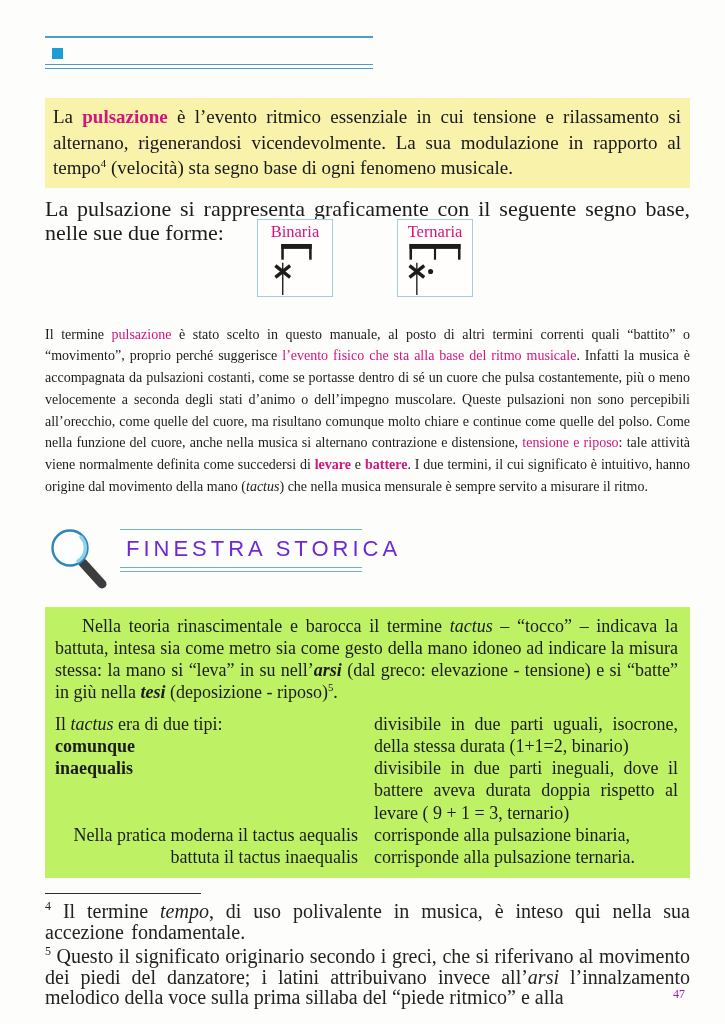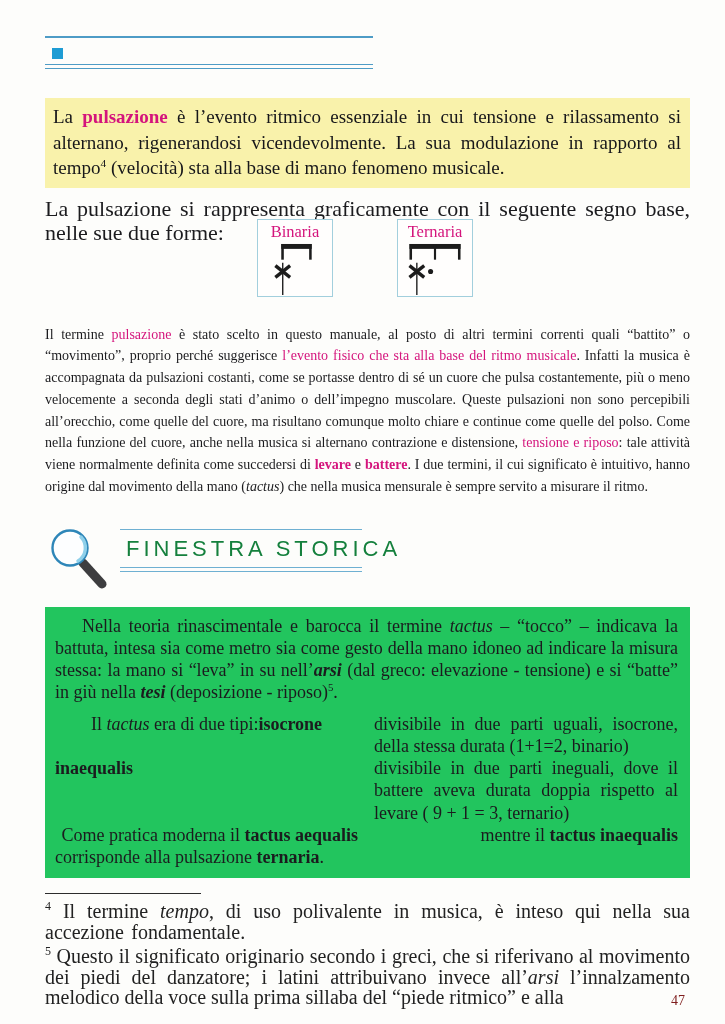--- a/index.html
+++ b/index.html
@@ -23,21 +23,21 @@
 
   
   .intro-box {
     margin-top:29px; background:#f9f2ab; padding:6px 9px 7px 8px;
     font-size:19px; line-height:25.5px; text-align:justify; color:#17171a;
   }
 
   
   .run-mag  { color:#d4147c; }
   .run-magb { color:#d4147c; font-weight:bold; }
-  .run-b  { font-weight:bold; }
+  .run-b  { font-weight:normal; }
   .run-i  { font-style:italic; }
   .run-bi { font-style:italic; font-weight:bold; }
   sup { font-size:.6em; line-height:0; vertical-align:super; }
 
   
   .para-forms { margin-top:9px; font-size:22px; line-height:24px; text-align:justify; }
   .para-term  { margin-top:27px; font-size:14px; line-height:21.8px; text-align:justify; }
 
   
   .pulse-row { display:flex; gap:64px; margin:-26px 0 0 212px; height:78px; }
@@ -47,57 +47,57 @@
   }
   .pulse-label { color:#d4147c; font-size:16.5px; }
   .pulse-box svg { margin-top:1px; }
 
   
   .finestra { margin-top:26px; display:flex; align-items:flex-start; gap:9px; height:74px; }
   .fin-icon { flex:0 0 auto; margin-top:2px; }
   .fin-title-block { margin-top:5px; width:242px; border-top:1.6px solid #6fb0d2; }
   .fin-title {
     font-family:"Liberation Sans", sans-serif;
-    font-size:22px; letter-spacing:4px; color:#15803d;
+    font-size:22px; letter-spacing:4px; color:#6d28d9;
     padding:6px 2px 5px 6px; white-space:nowrap;
   }
   .fin-title-block .dbl-line { border-color:#6fb0d2; }
 
   
-  .pink-box { margin-top:9px; background:#22c55e; padding:8px 12px 10px 10px; font-size:18px; line-height:22.2px; }
+  .pink-box { margin-top:9px; background:#bef264; padding:8px 12px 10px 10px; font-size:18px; line-height:22.2px; }
   .pink-para { text-indent:27px; text-align:justify; }
   .tactus-table { margin-top:9px; display:grid; grid-template-columns:303px 1fr; column-gap:16px; }
   .cell-left { text-align:left; }
-  .cell-left-split { display:flex; justify-content:center; }
+  .cell-left-split { display:flex; justify-content:space-between;flex-direction:column; }
   .term { font-weight:bold; }
   .cell-right-term { font-weight:bold; }
   .cell-desc { text-align:justify; }
   .cell-right-align { text-align:right; }
 
   
   .footnotes { margin-top:15px; }
   .fn-rule { width:156px; border-top:1.6px solid #2c2c2c; margin-bottom:7px; }
   .fn { font-size:20px; line-height:20.5px; text-align:justify; margin-bottom:4px; color:#222; }
   .fn-wide { word-spacing:2.5px; }
 
-  .page-number { position:absolute; right:40px; bottom:15px; font-size:14px; color:#7f1d1d; }
+  .page-number { position:absolute; right:40px; bottom:22px; font-size:12px; color:#a21caf; }
 </style>
 </head>
 <body>
 
 <div class="content">
 
   <div class="title-block">
     <div class="title-row">
       <span class="bullet"></span>
     </div>
     <div class="dbl-line"></div>
   </div>
 
-  <div class="intro-box"><span>La </span><span class="run-magb">pulsazione</span><span> è l’evento ritmico essenziale in cui tensione e rilassamento si alternano, rigenerandosi vicendevolmente. La sua modulazione in rapporto al tempo</span><sup>4</sup><span> (velocità) sta alla base di mano fenomeno musicale.</span></div>
+  <div class="intro-box"><span>La </span><span class="run-magb">pulsazione</span><span> è l’evento ritmico essenziale in cui tensione e rilassamento si alternano, rigenerandosi vicendevolmente. La sua modulazione in rapporto al tempo</span><sup>4</sup><span> (velocità) sta segno base di ogni fenomeno musicale.</span></div>
 
   <p class="para-forms">La pulsazione si rappresenta graficamente con il seguente segno base, nelle sue due forme:</p>
 
   <div class="pulse-row">
     <div class="pulse-box">
       <div class="pulse-label">Binaria</div>
       <svg width="58" height="54" viewBox="0 0 58 54">
         <rect x="15" y="1" width="31" height="5" fill="#1c1c1c"></rect>
         <line x1="16.3" y1="1" x2="16.3" y2="17" stroke="#1c1c1c" stroke-width="2.6"></line>
         <line x1="44.7" y1="1" x2="44.7" y2="17" stroke="#1c1c1c" stroke-width="2.6"></line>
@@ -133,30 +133,31 @@
       <div class="fin-title">FINESTRA STORICA</div>
       <div class="dbl-line"></div>
     </div>
   </div>
 
   <div class="pink-box">
     <p class="pink-para"><span>Nella teoria rinascimentale e barocca il termine </span><span class="run-i">tactus</span><span> – “tocco” – indicava la battuta, intesa sia come metro sia come gesto della mano idoneo ad indicare la misura stessa: la mano si “leva” in su nell’</span><span class="run-bi">arsi</span><span> (dal greco: elevazione - tensione) e si “batte” in giù nella </span><span class="run-bi">tesi</span><span> (deposizione - riposo)</span><sup>5</sup><span>.</span></p>
     <div class="tactus-table">
       <div class="cell-left cell-left-split">
         <span><span>Il  </span><span class="run-i">tactus</span><span> era di due tipi:</span></span>
-        <span class="term">isocrone</span>
+        <span class="term">comunque</span>
       </div>
       <div class="cell-desc">divisibile in due parti uguali, isocrone, della stessa durata (1+1=2, binario)</div>
 
       <div class="cell-right-term">inaequalis</div>
       <div class="cell-desc">divisibile in due parti ineguali, dove il battere aveva durata doppia rispetto al levare ( 9 + 1 = 3, ternario)</div>
 
-      <div class="cell-right-align"><span>Come pratica moderna il </span><span class="run-b">tactus aequalis</span></div>
+      <div class="cell-right-align"><span>Nella pratica moderna il </span><span class="run-b">tactus aequalis</span></div>
+      <div class="cell-desc"><span>corrisponde alla pulsazione </span><span class="run-b">binaria</span><span>,</span></div>
 
-      <div class="cell-right-align"><span>mentre il </span><span class="run-b">tactus inaequalis</span></div>
+      <div class="cell-right-align"><span>battuta il </span><span class="run-b">tactus inaequalis</span></div>
       <div class="cell-desc"><span>corrisponde alla pulsazione </span><span class="run-b">ternaria</span><span>.</span></div>
     </div>
   </div>
 
   <div class="footnotes">
     <div class="fn-rule"></div>
     <p class="fn fn-wide"><sup>4</sup><span>  Il termine </span><span class="run-i">tempo</span><span>, di uso polivalente in musica, è inteso qui nella sua accezione fondamentale.</span></p>
     <p class="fn"><sup>5</sup><span>  Questo il significato originario secondo i greci, che si riferivano al movimento dei piedi del danzatore; i latini attribuivano invece all’</span><span class="run-i">arsi</span><span> l’innalzamento melodico della voce sulla prima sillaba del “piede ritmico” e alla </span></p>
   </div>
 

